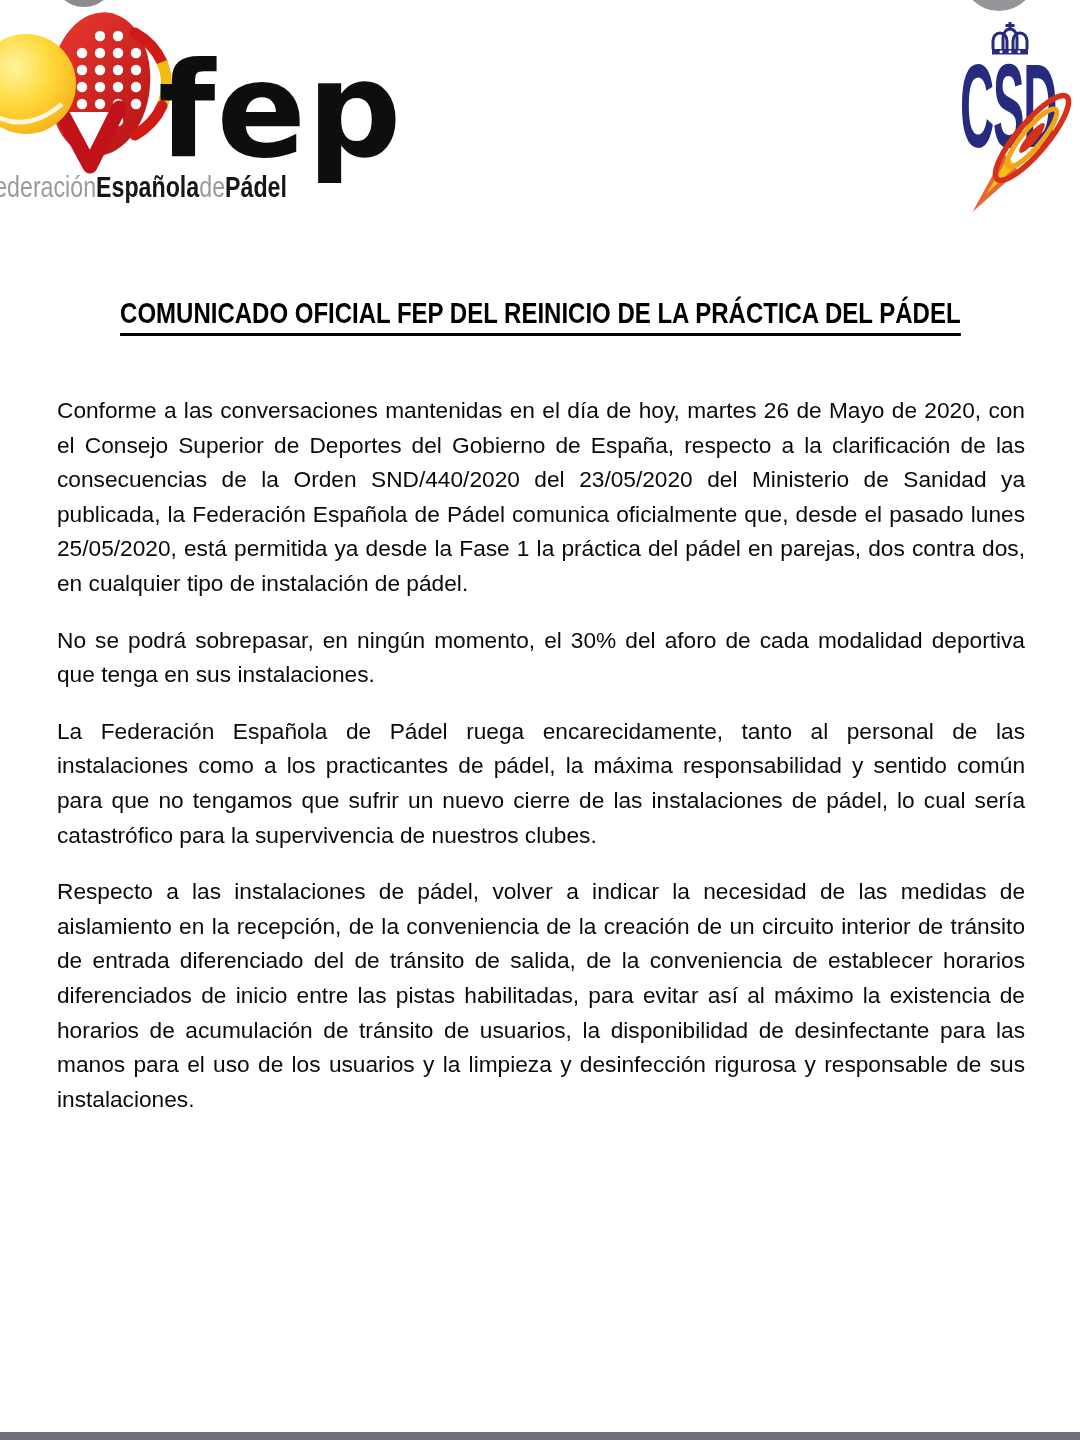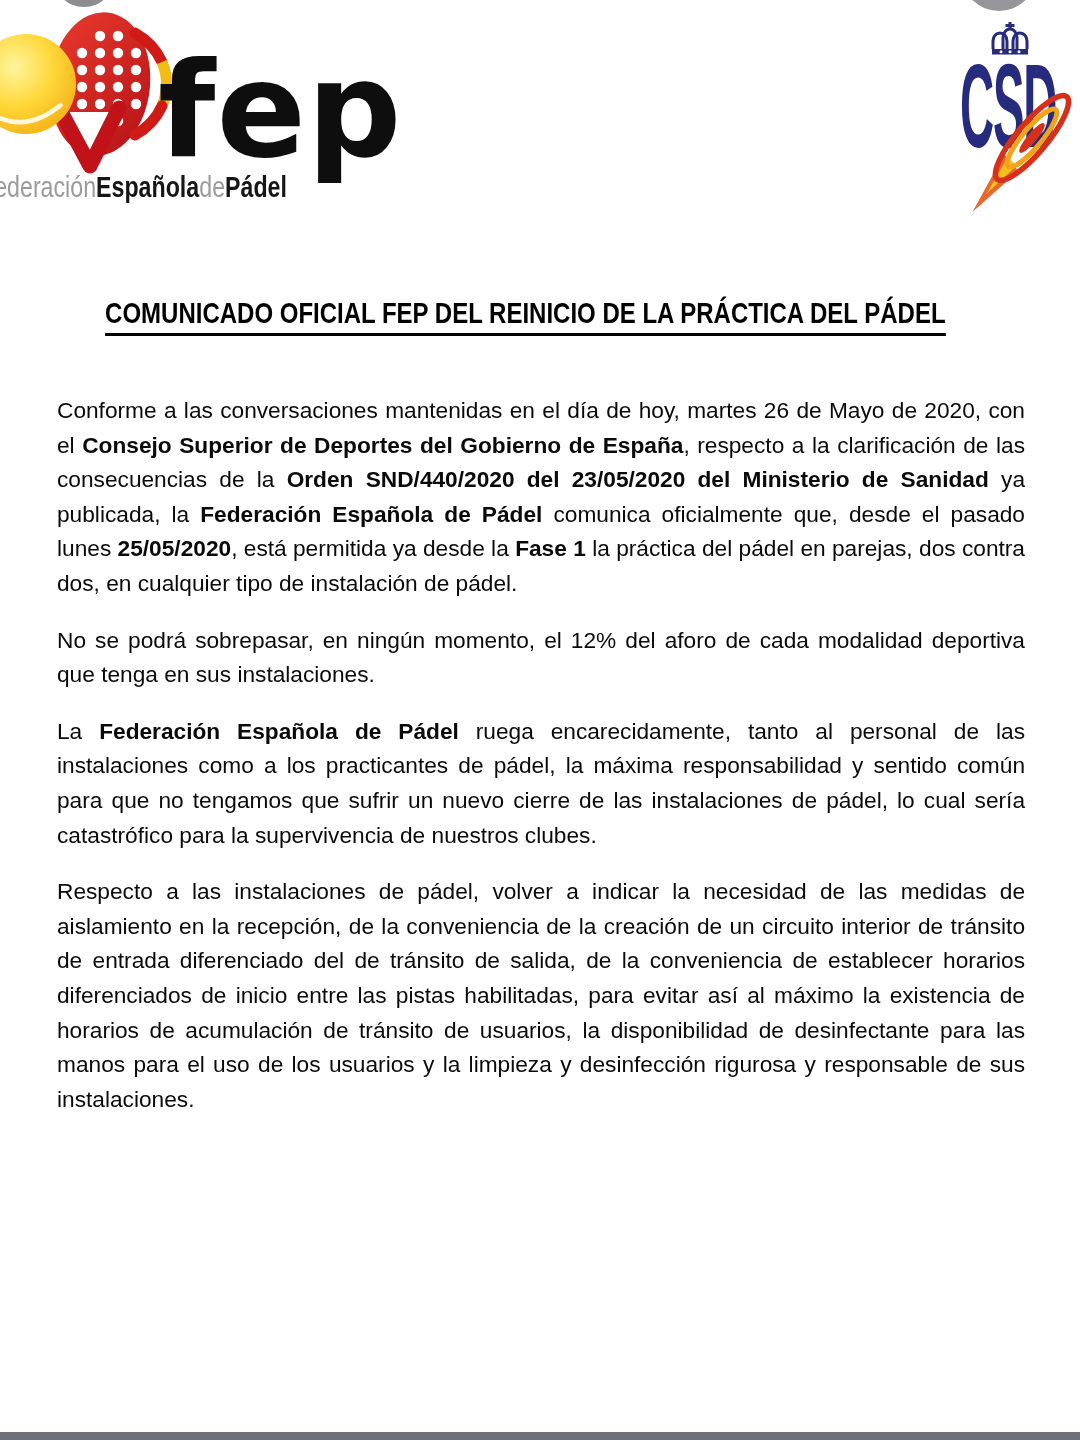--- a/index.html
+++ b/index.html
@@ -34,36 +34,36 @@
   .csd-text{
     position:absolute;left:20px;top:46px;display:inline-block;white-space:nowrap;
     font-family:"Liberation Sans",sans-serif;font-weight:bold;
     font-size:118px;line-height:100px;letter-spacing:-3px;color:#262b7d;
     transform:scaleX(0.40);transform-origin:left top;
   }
   .csd-flame{position:absolute;left:0;top:0;pointer-events:none;}
 
   
   .doc-title{
-    position:absolute;left:0;top:276px;width:1080px;
+    position:absolute;left:0;top:276px;width:1080px;text-align:center;
     font-size:30px;font-weight:bold;color:#000;
   }
   .doc-title .scale{
     display:inline-block;white-space:nowrap;
     transform:scaleX(0.80);transform-origin:center top;
     border-bottom:3px solid #000;padding-bottom:3px;
   }
 
   
   .doc-body{
     position:absolute;left:57px;top:393px;width:968px;
     font-size:22.7px;line-height:34.6px;text-align:justify;color:#0a0a0a;
   }
   .doc-body p{margin:0 0 22px 0;}
-  .doc-body b{font-weight:bold;}
+  .doc-body b{font-weight:normal;}
 
   
   .bottom-bar{position:absolute;left:0;top:1432px;width:1080px;height:8px;background:#70707a;}
 </style>
 </head>
 <body>
 
 <div class="edge-circle left"></div>
 <div class="edge-circle right"></div>
 
@@ -145,18 +145,18 @@
       <ellipse rx="37" ry="9.5" fill="none" stroke="#f2a317" stroke-width="5"></ellipse>
       <ellipse rx="19" ry="4.8" fill="#d6301a"></ellipse>
     </g>
   </svg>
 </div>
 
 <h1 class="doc-title"><span class="scale">COMUNICADO OFICIAL FEP DEL REINICIO DE LA PRÁCTICA DEL PÁDEL</span></h1>
 
 <div class="doc-body">
     <p><span>Conforme a las conversaciones mantenidas en el día de hoy, martes 26 de Mayo de 2020, con el </span><b>Consejo Superior de Deportes del Gobierno de España</b><span>, respecto a la clarificación de las consecuencias de la </span><b>Orden SND/440/2020 del 23/05/2020 del Ministerio de Sanidad</b><span> ya publicada, la </span><b>Federación Española de Pádel</b><span> comunica oficialmente que, desde el pasado lunes </span><b>25/05/2020</b><span>, está permitida ya desde la </span><b>Fase 1</b><span> la práctica del pádel en parejas, dos contra dos, en cualquier tipo de instalación de pádel.</span></p>
-    <p><span>No se podrá sobrepasar, en ningún momento, el 12% del aforo de cada modalidad deportiva que tenga en sus instalaciones.</span></p>
+    <p><span>No se podrá sobrepasar, en ningún momento, el 30% del aforo de cada modalidad deportiva que tenga en sus instalaciones.</span></p>
     <p><span>La </span><b>Federación Española de Pádel</b><span> ruega encarecidamente, tanto al personal de las instalaciones como a los practicantes de pádel, la máxima responsabilidad y sentido común para que no tengamos que sufrir un nuevo cierre de las instalaciones de pádel, lo cual sería catastrófico para la supervivencia de nuestros clubes.</span></p>
     <p><span>Respecto a las instalaciones de pádel, volver a indicar la necesidad de las medidas de aislamiento en la recepción, de la conveniencia de la creación de un circuito interior de tránsito de entrada diferenciado del de tránsito de salida, de la conveniencia de establecer horarios diferenciados de inicio entre las pistas habilitadas, para evitar así al máximo la existencia de horarios de acumulación de tránsito de usuarios, la disponibilidad de desinfectante para las manos para el uso de los usuarios y la limpieza y desinfección rigurosa y responsable de sus instalaciones.</span></p>
   </div>
 
 <div class="bottom-bar"></div>
 
 </body></html>

